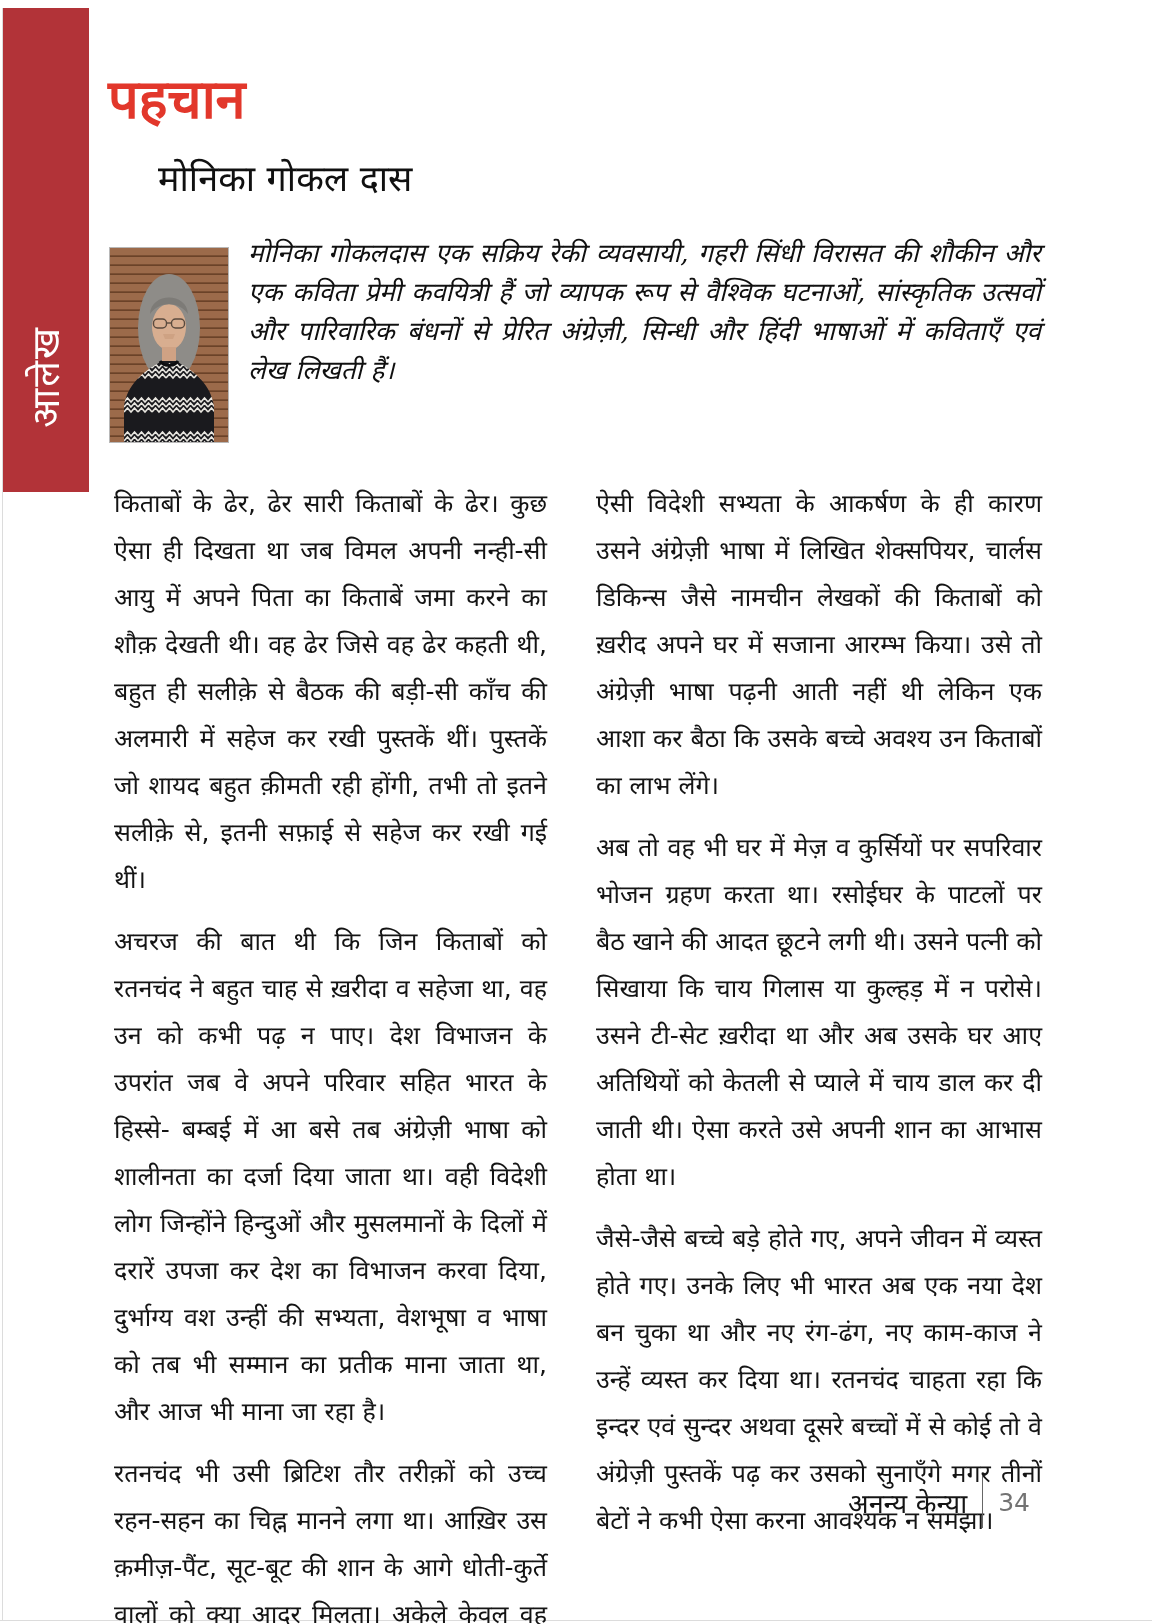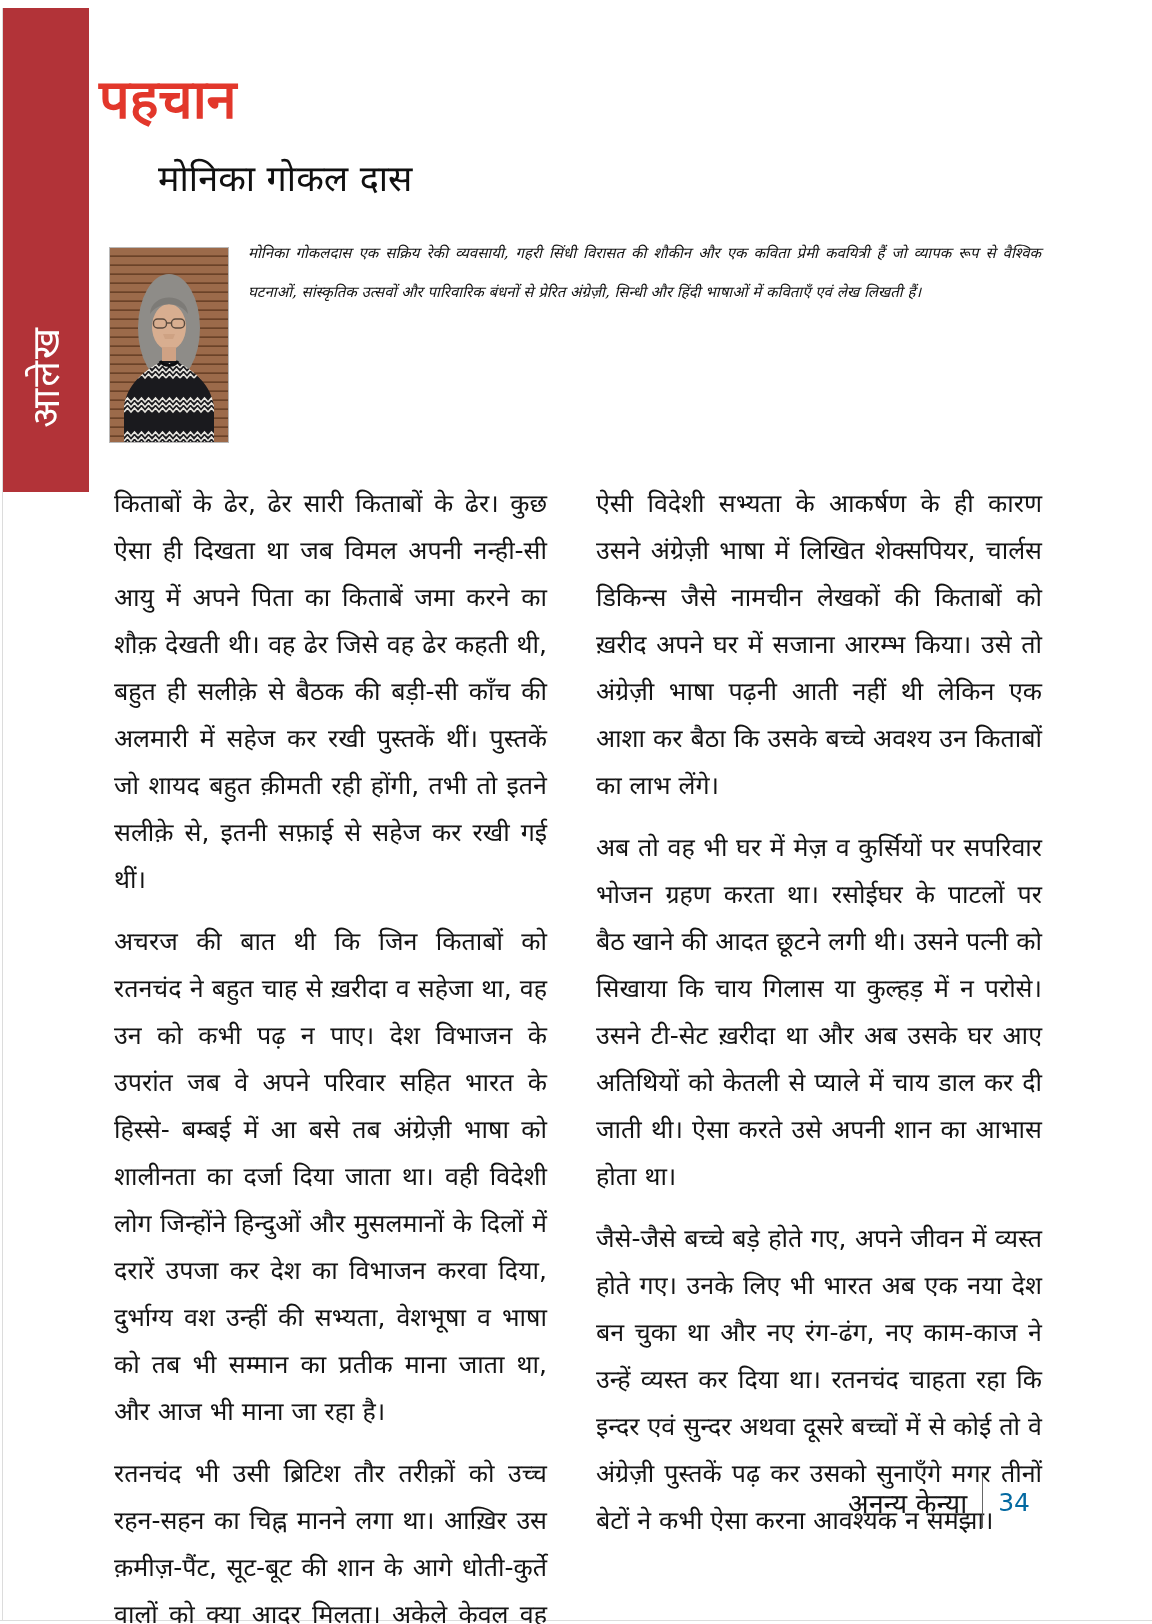--- a/index.html
+++ b/index.html
@@ -17,56 +17,56 @@
     background:#b23338;
     display:flex; justify-content:center; align-items:flex-end;
     padding-bottom:64px; box-sizing:border-box;
   }
   .red-bar .vlabel {
     writing-mode:vertical-rl; transform:rotate(180deg);
     color:#ffffff; font-size:38px; letter-spacing:2px;
   }
 
   .title {
-    position:absolute; left:99px; top:64px;
+    position:absolute; left:108px; top:64px;
     font-size:54px; line-height:72px; font-weight:700; color:#e2372b;
   }
   .author {
     position:absolute; left:110px; top:152px;
     font-size:36px; line-height:54px; color:#101010;margin-left:48px;
   }
 
   .photo {
     position:absolute; left:110px; top:248px; width:118px; height:194px;
     outline:1px solid #b8b8b8;
   }
 
   .bio {
     position:absolute; left:248px; top:234px; width:793px;
     font-family:"DejaVu Serif", serif; font-style:italic;
-    font-size:15px; line-height:39px; color:#101010;
+    font-size:26px; line-height:39px; color:#101010;
     text-align:justify;
   }
 
   .col { position:absolute; top:480px; }
   .col-left  { left:110px; width:437px; }
   .col-right { left:592px; width:450px; }
   .col p {
     margin:0 0 15px 4px;
     font-size:25px; line-height:47px;
     text-align:justify; color:#141414;
   }
 
   .footer {
     position:absolute; top:1476px; right:122px;
     display:flex; align-items:center; gap:15px;
   }
   .footer .mag { font-size:27px; color:#141414; }
   .footer .divider { width:1px; height:52px; background:#666; }
-  .footer .num { font-size:25px; color:#0369a1; }
+  .footer .num { font-size:25px; color:#737373; }
 </style>
 </head>
 <body>
 
 <div class="page">
 
   <div class="edge-left"></div>
   <div class="edge-bottom"></div>
 
   <div class="red-bar">

